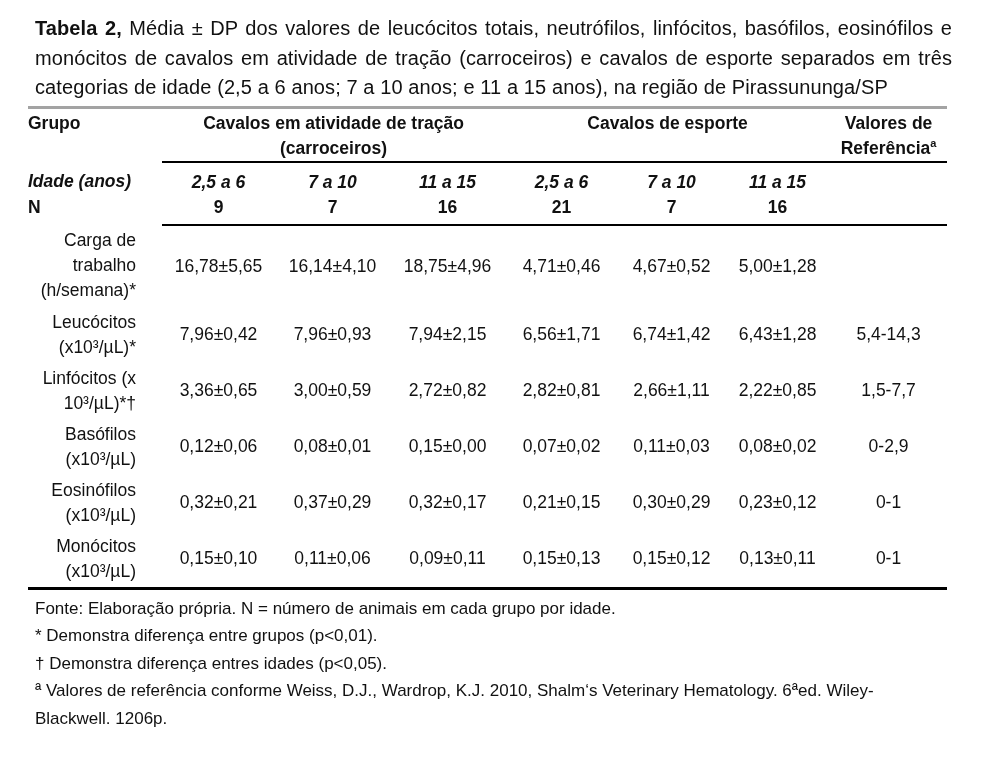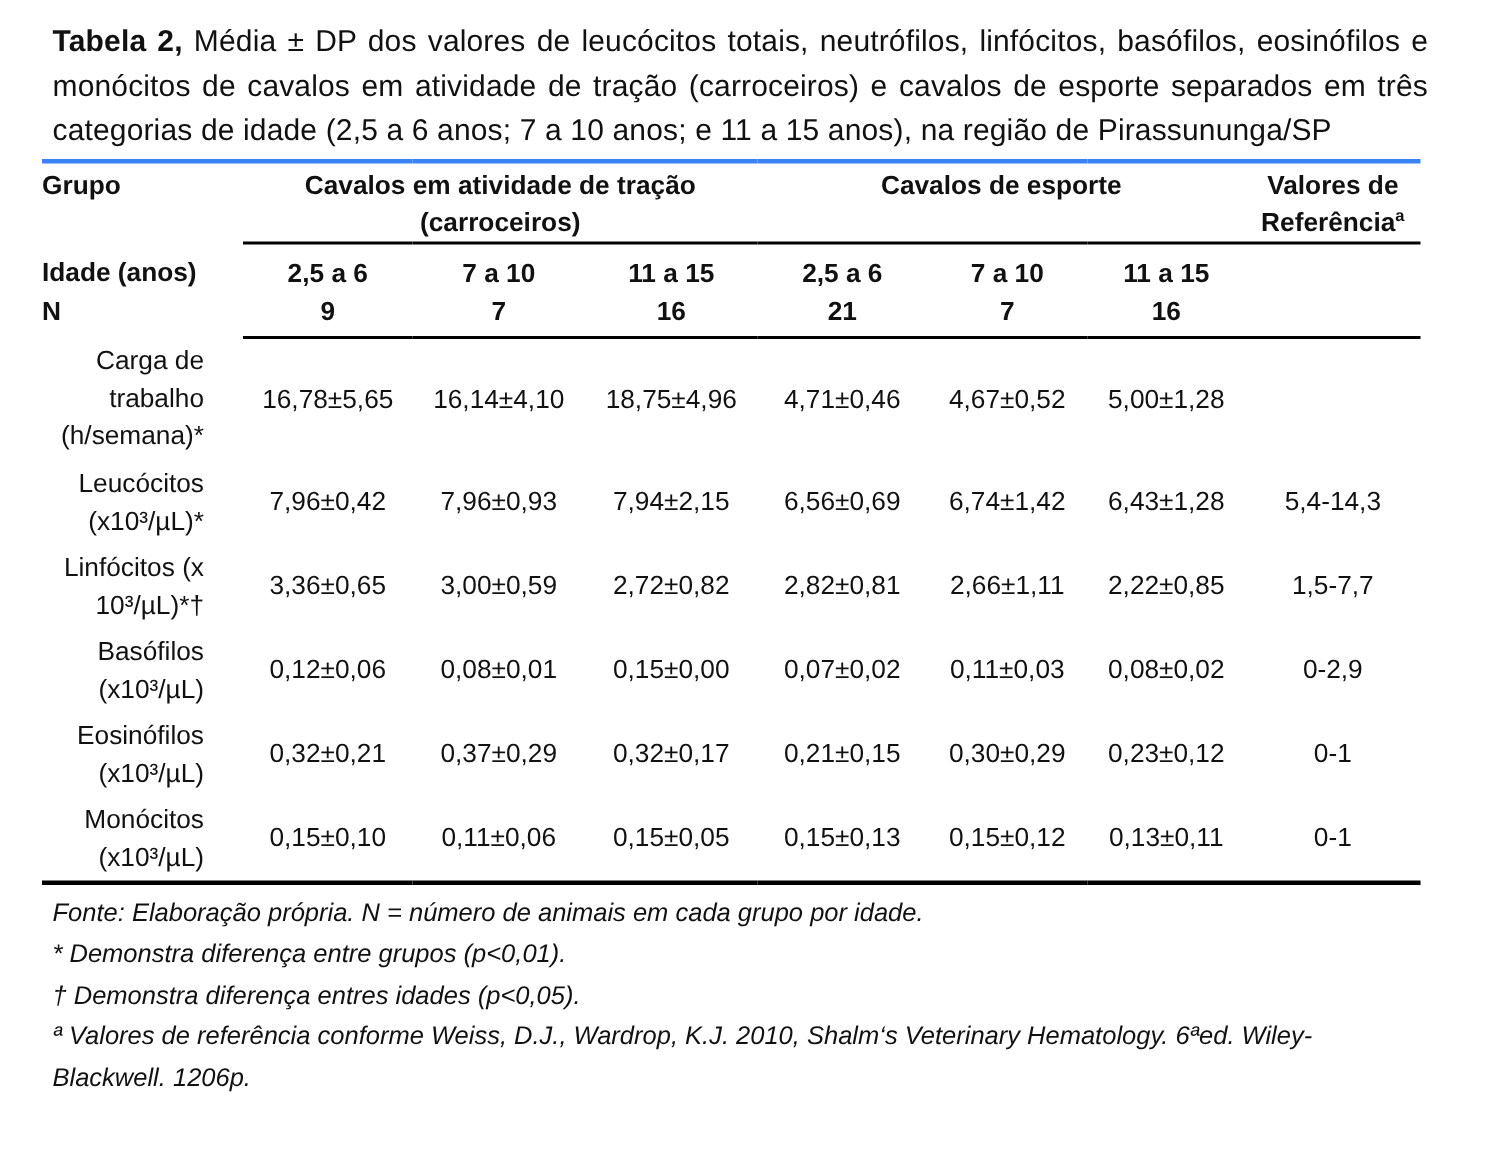--- a/index.html
+++ b/index.html
@@ -30,39 +30,39 @@
   }
   td { padding: 0; font-weight: 400; vertical-align: middle; line-height: 25px; }
 
   
   col.c-label { width: 134px; }
   col.c1 { width: 113px; } col.c2 { width: 115px; } col.c3 { width: 115px; }
   col.c4 { width: 113px; } col.c5 { width: 107px; } col.c6 { width: 105px; }
   col.c-ref { width: 117px; }
 
   
-  tr.group-row td { border-top: 3px solid #3b82f6; vertical-align: top; padding-top: 2px; height: 50px; }
+  tr.group-row td { border-top: 3px solid #a3a3a3; vertical-align: top; padding-top: 2px; height: 50px; }
   tr.group-row td.ruled { border-bottom: 2px solid #000; }
   td.bold, tr.group-row td { font-weight: 700; }
   td.center { text-align: center; }
   td.left { text-align: left; }
-  tr.age-row td { padding-top: 7px; }
+  tr.age-row td { padding-top: 7px; font-style: italic; }
   tr.n-row td { padding-bottom: 4px; }
   tr.n-row td.ruled { border-bottom: 2px solid #000; }
 
   
   td.row-label { text-align: right; padding-right: 26px; }
   tr.data-row td { padding-top: 3px; padding-bottom: 3px; height: 50px; }
   tr.data-row.tall td { height: 75px; }
   tr.last td { border-bottom: 3px solid #000; }
 
   sup { font-size: 11px; line-height: 0; }
 
   .footnotes { width: 912px; margin: 5px 0 0 7px; }
-  .footnotes p { margin: 0; font-size: 17px; line-height: 27.5px; font-style: italic; }
+  .footnotes p { margin: 0; font-size: 17px; line-height: 27.5px; }
 </style>
 </head>
 <body>
 
 <div class="page">
 
   <p class="title"><span class="bold">Tabela 2,</span><span> Média ± DP dos valores de leucócitos totais, neutrófilos, linfócitos, basófilos, eosinófilos e monócitos de cavalos em atividade de tração (carroceiros) e cavalos de esporte separados em três categorias de idade (2,5 a 6 anos; 7 a 10 anos; e 11 a 15 anos), na região de Pirassununga/SP</span></p>
 
   <table class="data-table">
     <colgroup>
@@ -115,21 +115,21 @@
       <td class="center">4,67±0,52</td>
       <td class="center">5,00±1,28</td>
       <td class="center"></td>
     </tr>
 
     <tr class="data-row">
       <td class="row-label">Leucócitos (x10³/µL)*</td>
       <td class="center">7,96±0,42</td>
       <td class="center">7,96±0,93</td>
       <td class="center">7,94±2,15</td>
-      <td class="center">6,56±0,69</td>
+      <td class="center">6,56±1,71</td>
       <td class="center">6,74±1,42</td>
       <td class="center">6,43±1,28</td>
       <td class="center">5,4-14,3</td>
     </tr>
 
 
     <tr class="data-row">
       <td class="row-label">Linfócitos (x 10³/µL)*†</td>
       <td class="center">3,36±0,65</td>
       <td class="center">3,00±0,59</td>
@@ -159,21 +159,21 @@
       <td class="center">0,21±0,15</td>
       <td class="center">0,30±0,29</td>
       <td class="center">0,23±0,12</td>
       <td class="center">0-1</td>
     </tr>
 
     <tr class="data-row last">
       <td class="row-label">Monócitos (x10³/µL)</td>
       <td class="center">0,15±0,10</td>
       <td class="center">0,11±0,06</td>
-      <td class="center">0,15±0,05</td>
+      <td class="center">0,09±0,11</td>
       <td class="center">0,15±0,13</td>
       <td class="center">0,15±0,12</td>
       <td class="center">0,13±0,11</td>
       <td class="center">0-1</td>
     </tr>
   </tbody>
     </table>
 
   <div class="footnotes">
     <p>Fonte: Elaboração própria. N = número de animais em cada grupo por idade.</p>

